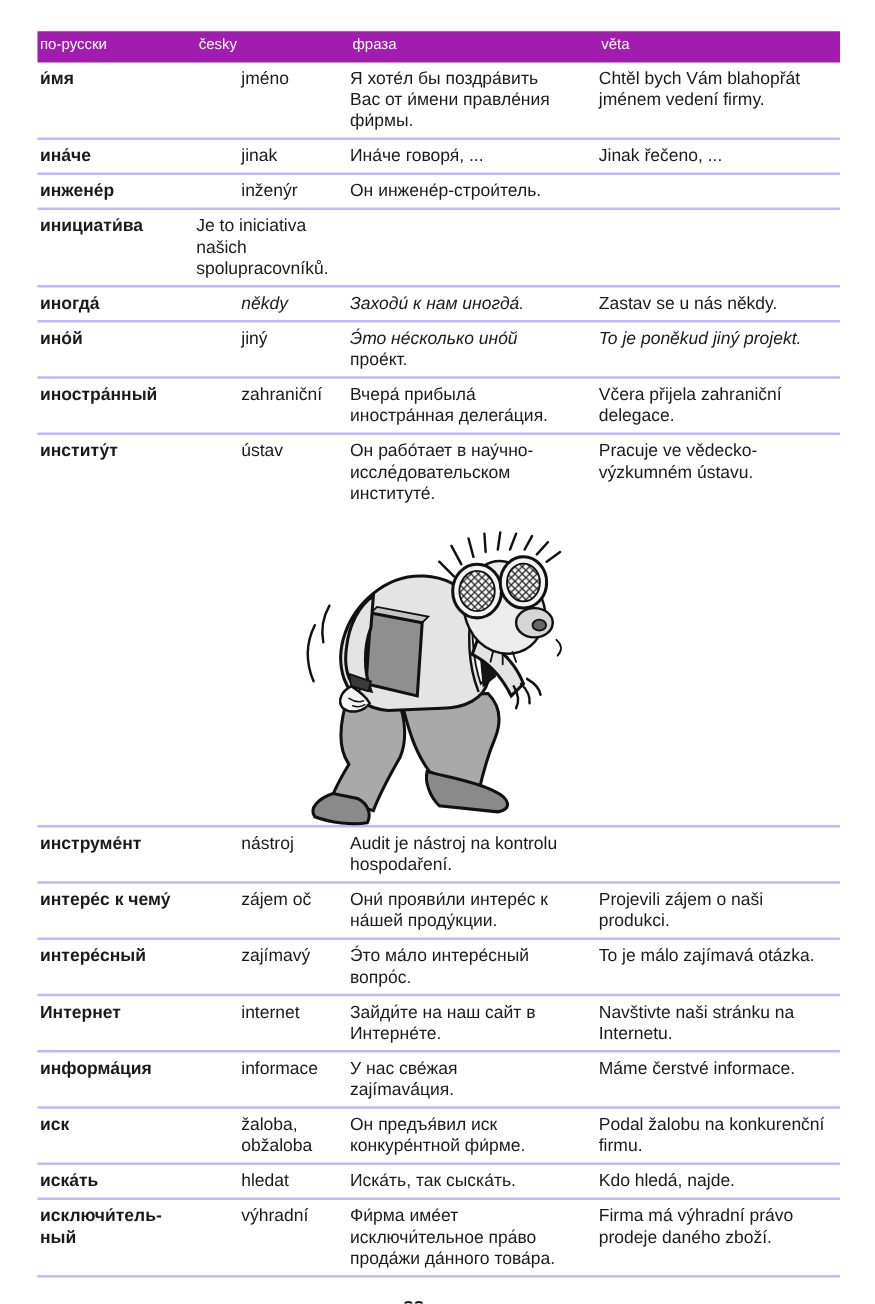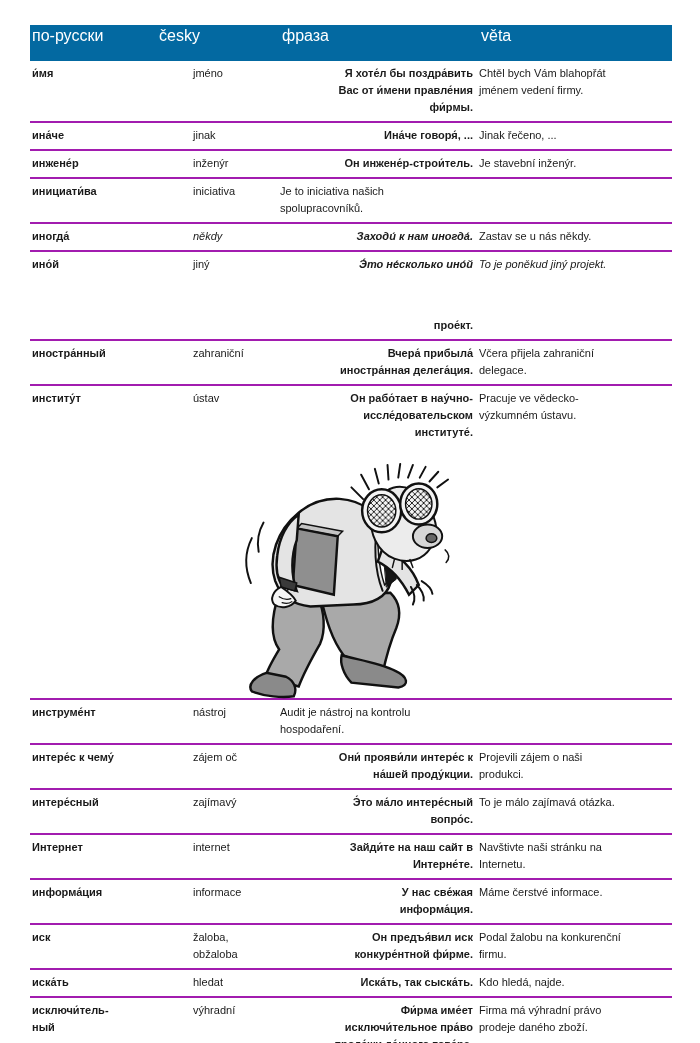--- a/index.html
+++ b/index.html
@@ -3,35 +3,35 @@
 <meta charset="utf-8">
 <style>
   html,body{margin:0;padding:0;background:#fff;}
   .page{
     width:700px;height:1043px;position:relative;overflow:hidden;background:#fff;
     font-family:"Liberation Sans","DejaVu Sans",sans-serif;color:#1a1a1a;
   }
   .tbl{position:absolute;left:30px;top:25px;width:642px;}
   .cols{display:grid;grid-template-columns:127px 123px 199px 193px;}
   .hdr{
-    background:#0369a1;color:#fff;height:36px;line-height:21px;
-    font-size:16px;
+    background:#a21caf;color:#fff;height:25px;line-height:21px;
+    font-size:12px;
   }
   .hdr > div{padding-left:2px;}
   .row{
-    padding:4px 0 5px 0;border-bottom:2px solid #a21caf;
-    font-size:11px;line-height:17px;
+    padding:4px 0 5px 0;border-bottom:2px solid #c4b5fd;
+    font-size:14px;line-height:17px;
   }
   .row > div, .row .cells > div{white-space:pre-line;}
   .c1{font-weight:bold;padding-left:2px;padding-right:4px;}
   .c2{padding-right:4px;margin-left:36px;}
-  .c3{font-weight:bold;padding-right:6px;text-align:right;}
+  .c3{font-weight:normal;padding-right:6px;}
   .c4{padding-right:2px;}
   .it{font-style:italic;}
-  .blk{display:block;margin-top:44px;}
+  .blk{display:block;}
   .illu{margin:4px 0 2px 203px;width:270px;height:246px;}
   .pgnum{
     margin-top:16px;text-align:center;font-weight:bold;font-size:15px;
     transform:translateX(-20px);
   }
 </style>
 </head>
 <body>
 
 <div class="page">
@@ -58,26 +58,24 @@
       <div class="c1">ина́че</div>
       <div class="c2">jinak</div>
       <div class="c3">Ина́че говоря́, ...</div>
       <div class="c4">Jinak řečeno, ...</div>
     </div>
 
     <div class="row cols">
       <div class="c1">инжене́р</div>
       <div class="c2">inženýr</div>
       <div class="c3">Он инжене́р-строи́тель.</div>
-      <div class="c4">Je stavební inženýr.</div>
     </div>
 
     <div class="row cols">
       <div class="c1">инициати́ва</div>
-      <div class="c2">iniciativa</div>
       <div class="c4">Je to iniciativa našich
 spolupracovníků.</div>
     </div>
 
     <div class="row cols">
       <div class="c1">иногда́</div>
       <div class="c2 it">někdy</div>
       <div class="c3 it">Заходи́ к нам иногда́.</div>
       <div class="c4">Zastav se u nás někdy.</div>
     </div>
@@ -202,21 +200,21 @@
       <div class="c3">Зайди́те на наш сайт в
 Интерне́те.</div>
       <div class="c4">Navštivte naši stránku na
 Internetu.</div>
     </div>
 
     <div class="row cols">
       <div class="c1">информа́ция</div>
       <div class="c2">informace</div>
       <div class="c3">У нас све́жая
-информа́ция.</div>
+zajímavá́ция.</div>
       <div class="c4">Máme čerstvé informace.</div>
     </div>
 
     <div class="row cols">
       <div class="c1">иск</div>
       <div class="c2">žaloba, obžaloba</div>
       <div class="c3">Он предъя́вил иск
 конкуре́нтной фи́рме.</div>
       <div class="c4">Podal žalobu na konkurenční
 firmu.</div>

